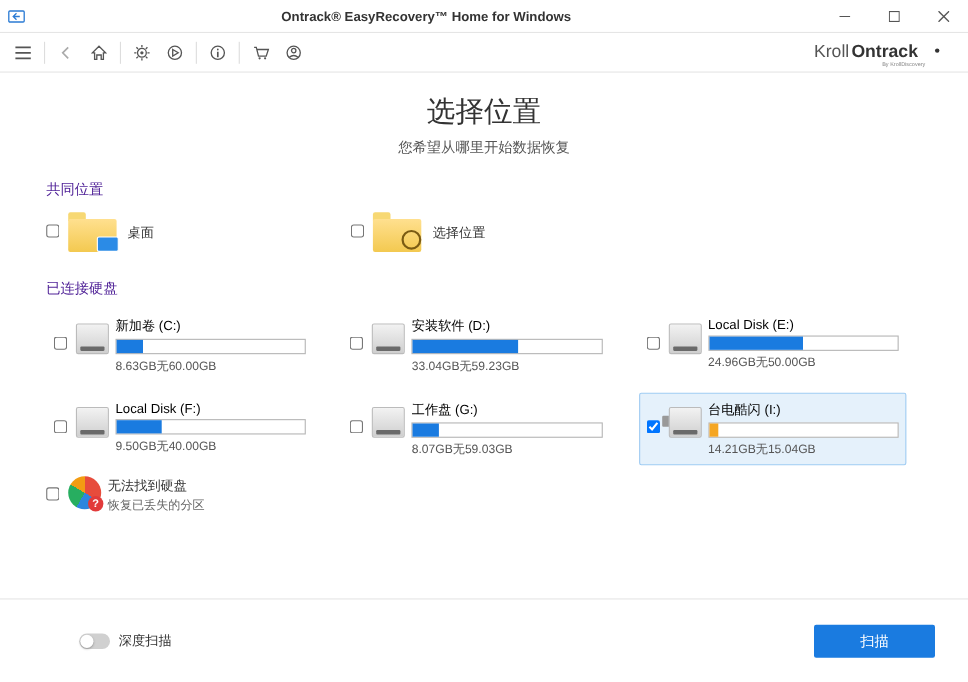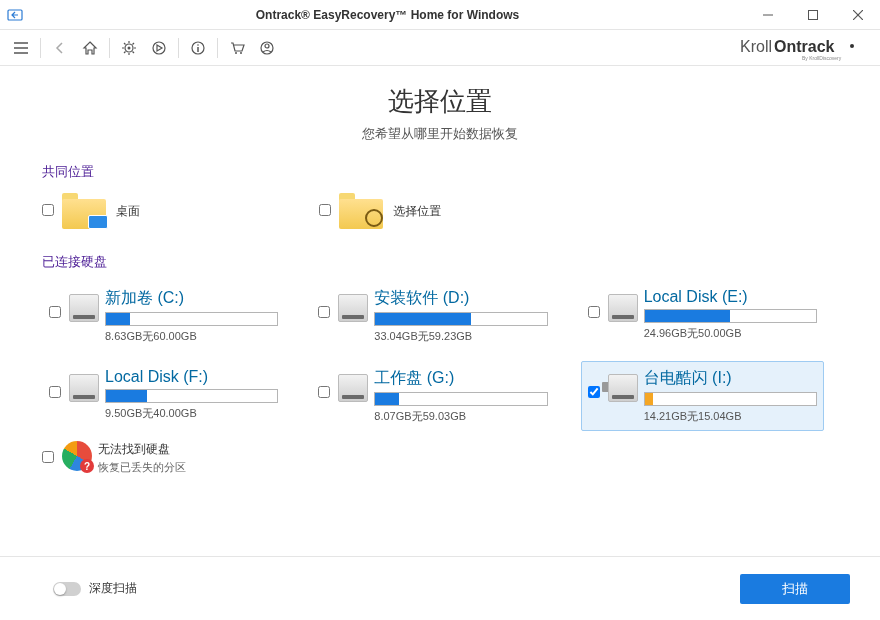--- a/index.html
+++ b/index.html
@@ -43,37 +43,37 @@
 
   
   .drive { display:flex; align-items:flex-start; padding:6px 6px 6px 4px; border:1px solid transparent; border-radius:2px; }
   .drive.selected { background:#e5f1fb; border:1px solid #9ecbf2; }
   .drive .chk { margin: 18px 6px 0 2px; }
   .drive-icon { width:30px; height:28px; margin: 6px 6px 0 2px; position:relative; }
   .drive-icon .box { position:absolute; inset:0; background:linear-gradient(180deg,#f2f2f2,#cfcfcf); border:1px solid #bbb; border-radius:2px; }
   .drive-icon .slot { position:absolute; bottom:3px; left:4px; right:4px; height:4px; background:#6a6a6a; border-radius:1px; }
   .drive-icon.usb .plug { position:absolute; left:-6px; top:8px; width:6px; height:10px; background:#999; border-radius:1px 0 0 1px; }
   .drive-info { flex:1; min-width:0; }
-  .drive-name { font-size:16px; color:#0369a1; margin-bottom:3px; }
+  .drive-name { font-size:12px; color:#000000; margin-bottom:3px; }
   .bar { height:14px; background:#fff; border:1px solid #b5b5b5; position:relative; margin-bottom:3px; }
   .bar .fill { position:absolute; left:0; top:0; bottom:0; background:#1a7be0; }
   .bar .fill.orange { background:#f5a623; }
   .drive-usage { font-size:11px; color:#555; }
 
   
   .other { display:flex; align-items:flex-start; }
   .other .chk { margin: 10px 8px 0 0; }
   .pie { width:30px; height:30px; border-radius:50%; margin-right:6px; position:relative;
          background: conic-gradient(#e74c3c 0 120deg, #2e86de 120deg 210deg, #27ae60 210deg 300deg, #f39c12 300deg 360deg); }
   .pie .badge { position:absolute; right:-2px; bottom:-2px; width:14px; height:14px; border-radius:50%; background:#e23b3b; color:#fff; font-size:10px; display:flex; align-items:center; justify-content:center; font-weight:bold; }
   .other-texts .line1 { font-weight:normal; font-size:12px; }
   .other-texts .line2 { font-size:11px; color:#666; margin-top:2px; }
 
   
-  .footer { position:absolute; left:0; right:0; bottom:0; height:64px; border-top:1px solid #e5e5e5; display:flex; align-items:center; padding:0 30px 0 53px; }
+  .footer { position:absolute; left:0; right:0; bottom:0; height:76px; border-top:1px solid #e5e5e5; display:flex; align-items:center; padding:0 30px 0 72px; }
   .toggle { width:28px; height:14px; background:#d0d0d0; border-radius:8px; position:relative; margin-right:8px; }
   .toggle .knob { position:absolute; left:1px; top:1px; width:12px; height:12px; background:#fff; border-radius:50%; box-shadow:0 1px 2px rgba(0,0,0,.3); }
   .scan-btn { margin-left:auto; width:110px; height:30px; background:#1a7be0; color:#fff; border:none; border-radius:2px; font-size:13px; }
 
   svg { display:block; }
 </style>
 </head>
 <body>
 
 <div class="titlebar">

